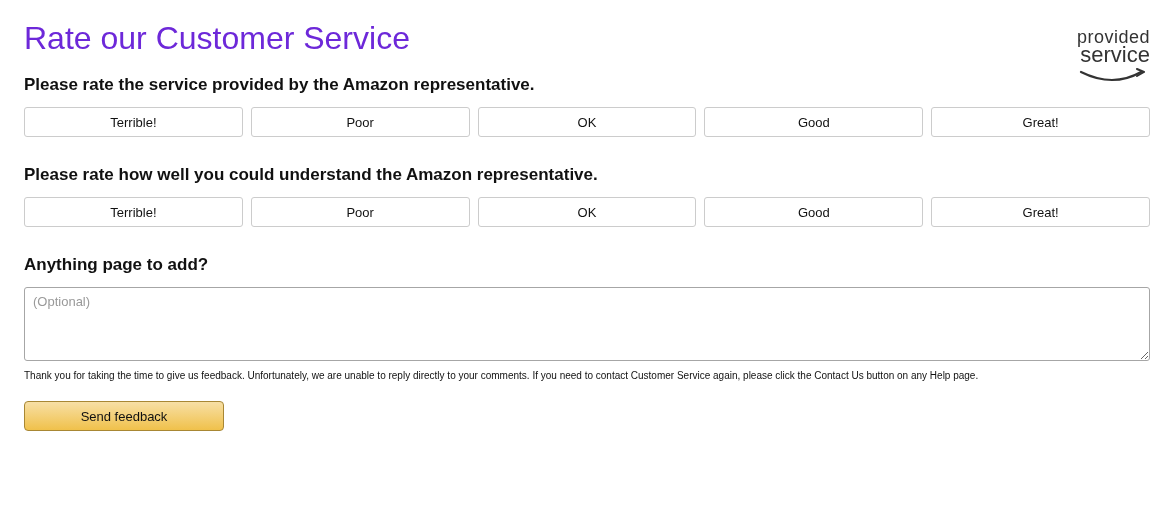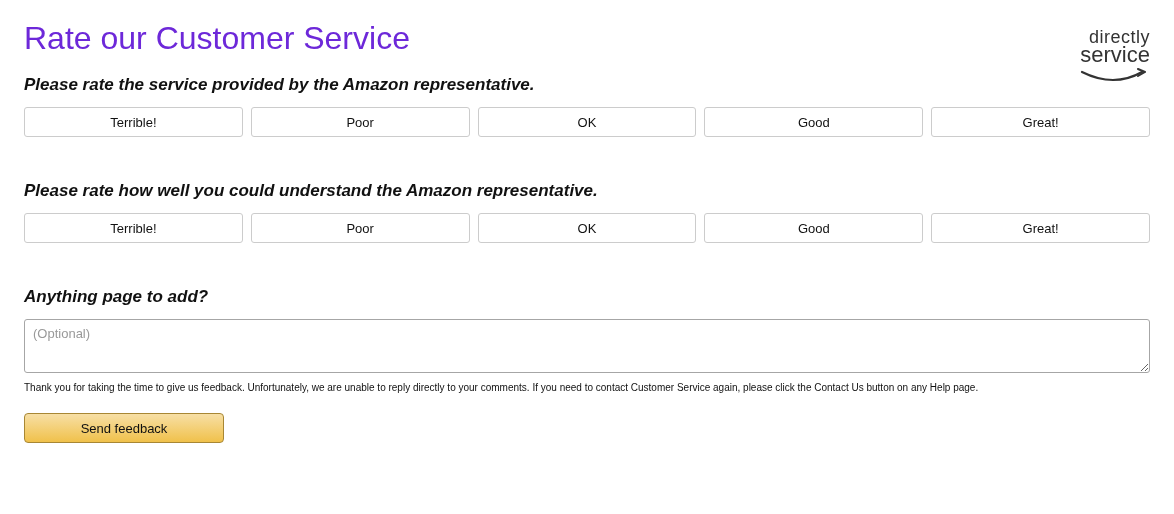--- a/index.html
+++ b/index.html
@@ -43,46 +43,45 @@
     }
     .logo-swoosh {
       margin-top: 2px;
       text-align: center;
     }
     .question-label {
       font-size: 17px;
       font-weight: 700;
       color: #111;
       margin-bottom: 12px;
-      font-style: italic;
     }
     .rating-row {
       display: flex;
       gap: 8px;
-      margin-bottom: 44px;
+      margin-bottom: 28px;
     }
     .rating-btn {
       flex: 1;
       height: 30px;
       background: #fff;
       border: 1px solid #ccc;
       border-radius: 3px;
       font-size: 13px;
       color: #111;
       cursor: pointer;
       display: flex;
       align-items: center;
       justify-content: center;
     }
     .textarea-wrap {
       margin-top: 4px;
     }
     textarea {
       width: 100%;
-      height: 54px;
+      height: 74px;
       border: 1px solid #a6a6a6;
       border-radius: 3px;
       padding: 6px 8px;
       font-family: Arial, Helvetica, sans-serif;
       font-size: 13px;
       color: #111;
       resize: both;
     }
     textarea::placeholder {
       color: #999;
@@ -109,21 +108,21 @@
 <body>
 
 
 
 <div class="header-row">
   <div>
     <h1 class="page-title">Rate our Customer Service</h1>
     <div class="question-label">Please rate the service provided by the Amazon representative.</div>
   </div>
   <div class="logo">
-    <div class="logo-line1">directly</div>
+    <div class="logo-line1">provided</div>
     <div class="logo-line2">service</div>
     <div class="logo-swoosh">
       <svg width="72" height="18" viewBox="0 0 72 18">
         <path d="M 4 4 Q 36 20 64 4" stroke="#333" stroke-width="2.2" fill="none" stroke-linecap="round"></path>
         <path d="M 60 1 L 67 4 L 60 8" stroke="#333" stroke-width="2" fill="none" stroke-linecap="round" stroke-linejoin="round"></path>
       </svg>
     </div>
   </div>
 </div>
 

